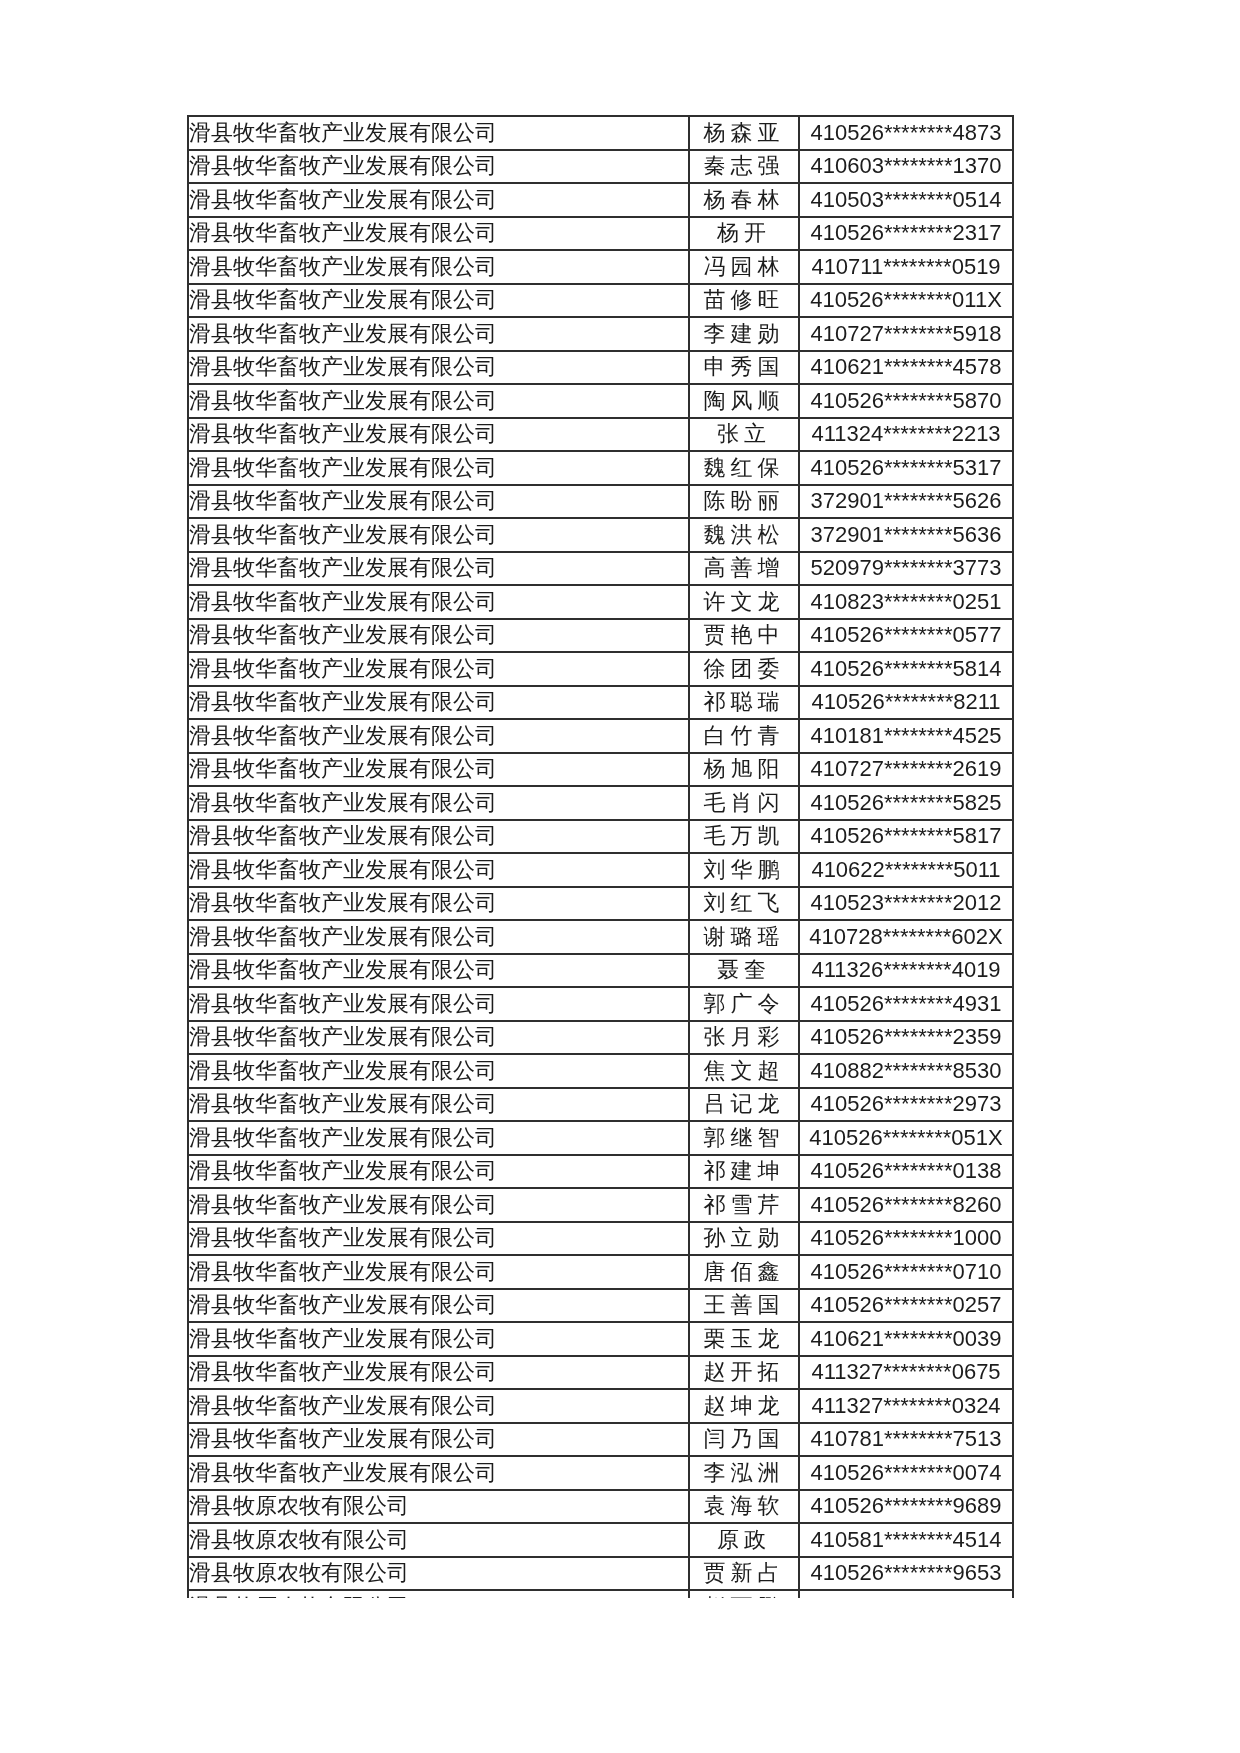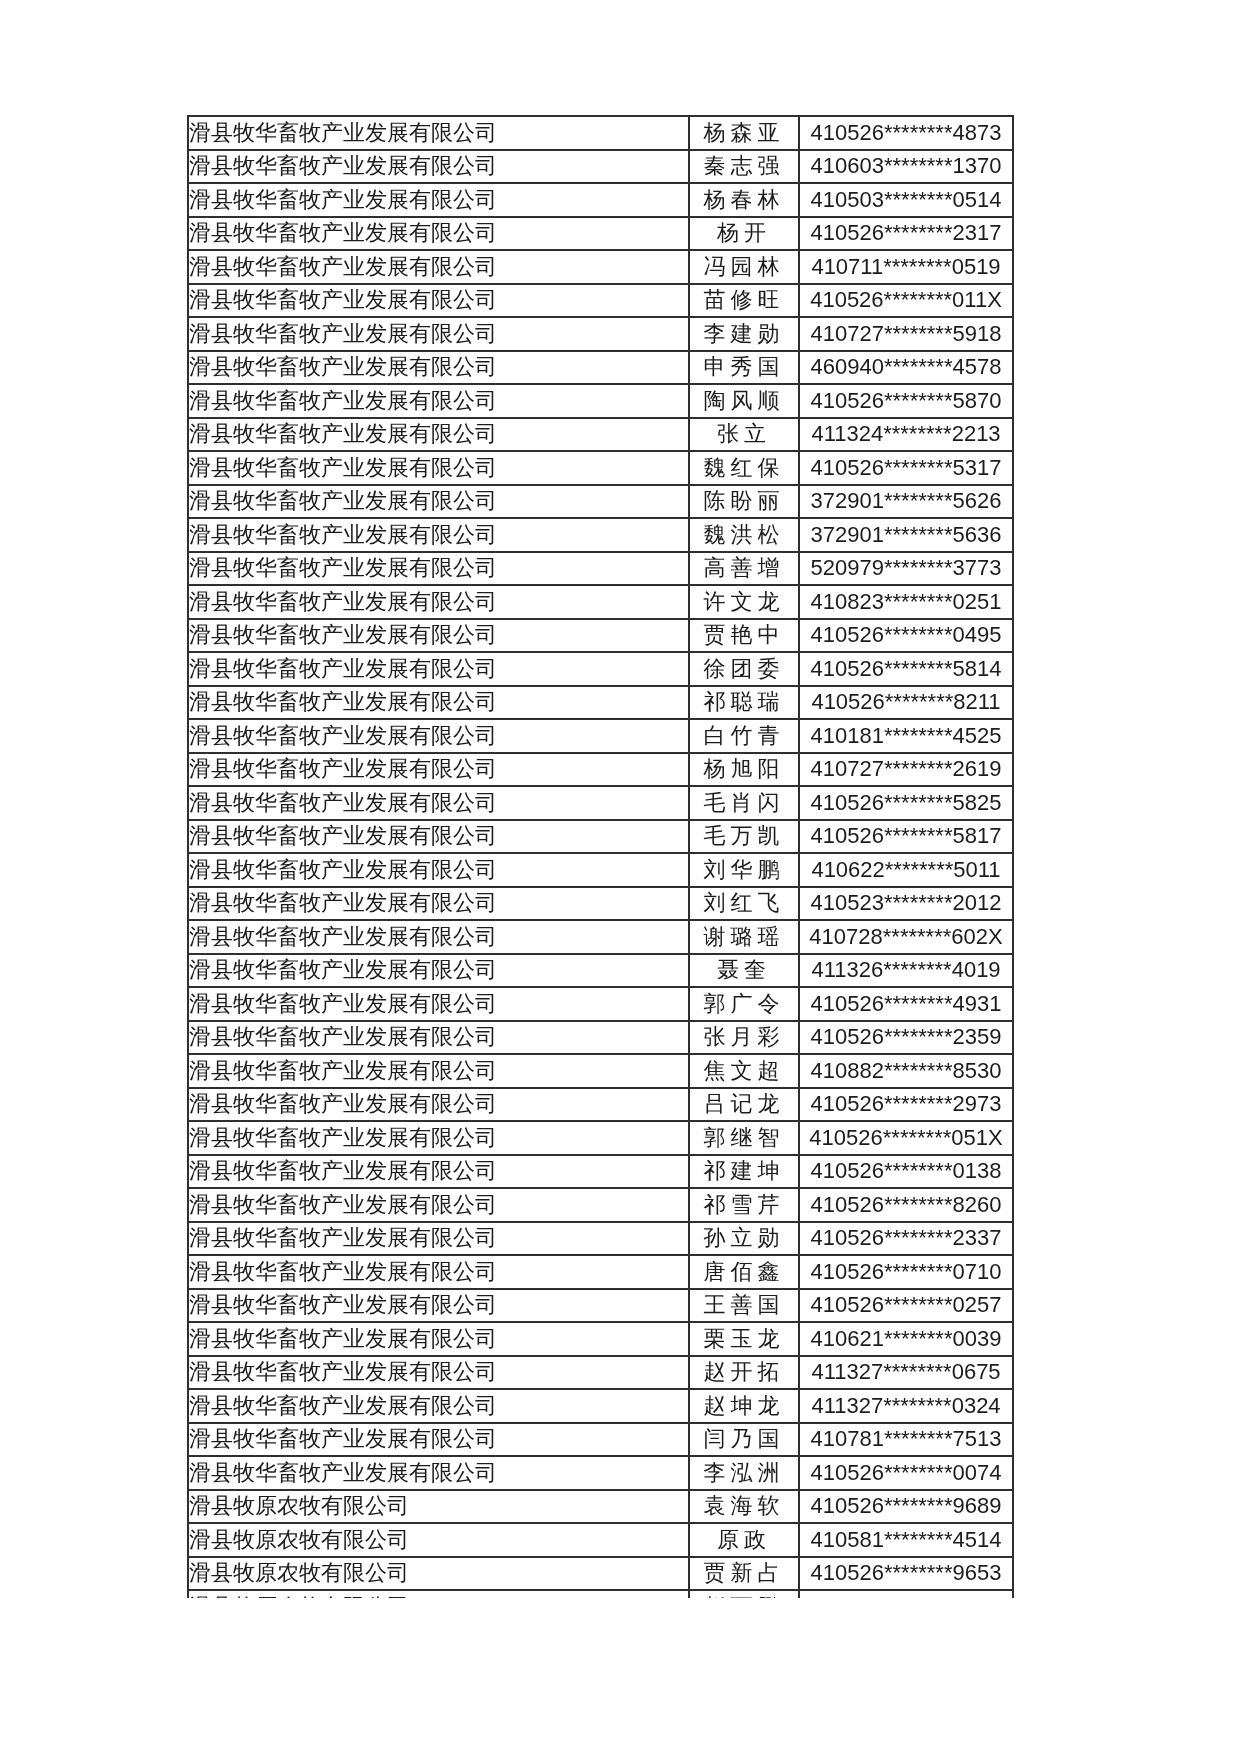--- a/index.html
+++ b/index.html
@@ -91,21 +91,21 @@
     <td class="id-number-cell">410526********011X</td>
   </tr>
         <tr>
     <td class="company-cell">滑县牧华畜牧产业发展有限公司</td>
     <td class="person-name-cell">李建勋</td>
     <td class="id-number-cell">410727********5918</td>
   </tr>
         <tr>
     <td class="company-cell">滑县牧华畜牧产业发展有限公司</td>
     <td class="person-name-cell">申秀国</td>
-    <td class="id-number-cell">460940********4578</td>
+    <td class="id-number-cell">410621********4578</td>
   </tr>
         <tr>
     <td class="company-cell">滑县牧华畜牧产业发展有限公司</td>
     <td class="person-name-cell">陶风顺</td>
     <td class="id-number-cell">410526********5870</td>
   </tr>
         <tr>
     <td class="company-cell">滑县牧华畜牧产业发展有限公司</td>
     <td class="person-name-cell">张立</td>
     <td class="id-number-cell">411324********2213</td>
@@ -131,21 +131,21 @@
     <td class="id-number-cell">520979********3773</td>
   </tr>
         <tr>
     <td class="company-cell">滑县牧华畜牧产业发展有限公司</td>
     <td class="person-name-cell">许文龙</td>
     <td class="id-number-cell">410823********0251</td>
   </tr>
         <tr>
     <td class="company-cell">滑县牧华畜牧产业发展有限公司</td>
     <td class="person-name-cell">贾艳中</td>
-    <td class="id-number-cell">410526********0495</td>
+    <td class="id-number-cell">410526********0577</td>
   </tr>
         <tr>
     <td class="company-cell">滑县牧华畜牧产业发展有限公司</td>
     <td class="person-name-cell">徐团委</td>
     <td class="id-number-cell">410526********5814</td>
   </tr>
         <tr>
     <td class="company-cell">滑县牧华畜牧产业发展有限公司</td>
     <td class="person-name-cell">祁聪瑞</td>
     <td class="id-number-cell">410526********8211</td>
@@ -221,21 +221,21 @@
     <td class="id-number-cell">410526********0138</td>
   </tr>
         <tr>
     <td class="company-cell">滑县牧华畜牧产业发展有限公司</td>
     <td class="person-name-cell">祁雪芹</td>
     <td class="id-number-cell">410526********8260</td>
   </tr>
         <tr>
     <td class="company-cell">滑县牧华畜牧产业发展有限公司</td>
     <td class="person-name-cell">孙立勋</td>
-    <td class="id-number-cell">410526********2337</td>
+    <td class="id-number-cell">410526********1000</td>
   </tr>
         <tr>
     <td class="company-cell">滑县牧华畜牧产业发展有限公司</td>
     <td class="person-name-cell">唐佰鑫</td>
     <td class="id-number-cell">410526********0710</td>
   </tr>
         <tr>
     <td class="company-cell">滑县牧华畜牧产业发展有限公司</td>
     <td class="person-name-cell">王善国</td>
     <td class="id-number-cell">410526********0257</td>

